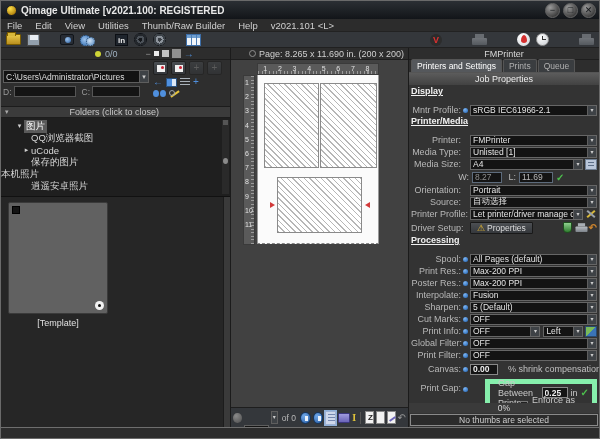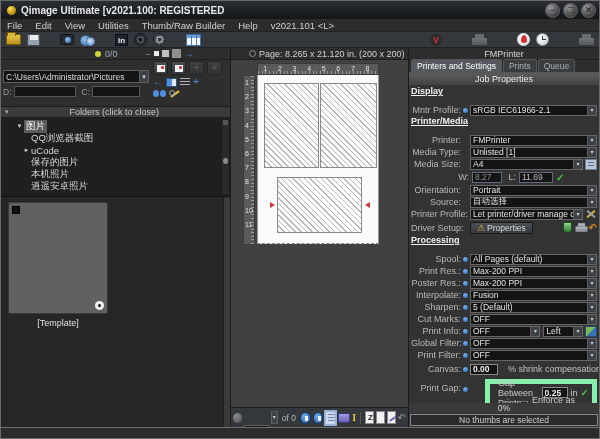--- a/index.html
+++ b/index.html
@@ -357,21 +357,21 @@
         <div class="tree-item" style="padding-left:30px">
           <span class="tree-label">QQ浏览器截图</span>
         </div>
         <div class="tree-item" style="padding-left:21px">
           <span class="tree-arrow">▸</span>
           <span class="tree-label">uCode</span>
         </div>
         <div class="tree-item" style="padding-left:30px">
           <span class="tree-label">保存的图片</span>
         </div>
-        <div class="tree-item" style="padding-left:30px">
+        <div class="tree-item" style="">
           <span class="tree-label">本机照片</span>
         </div>
         <div class="tree-item" style="padding-left:30px">
           <span class="tree-label">逍遥安卓照片</span>
         </div>
         <div class="tree-scroll"></div>
       </div>
 
       <div class="thumbs">
         <div class="thumb-card">
@@ -379,21 +379,21 @@
           <span class="thumb-zoom"></span>
         </div>
         <div class="thumb-label">[Template]</div>
         <div class="thumbs-scroll"></div>
       </div>
     </div>
 
     <div class="center-panel">
       <div class="panel-head">
         <span class="radio"></span>
-        <span class="page-info">Page: 8.265 x 21.120 in.  (200 x 200)</span>
+        <span class="page-info">Page: 8.265 x 11.690 in.  (200 x 200)</span>
       </div>
 
       <div class="canvas">
         <div class="hruler">
           <span>1</span>
           <span>2</span>
           <span>3</span>
           <span>4</span>
           <span>5</span>
           <span>6</span>

